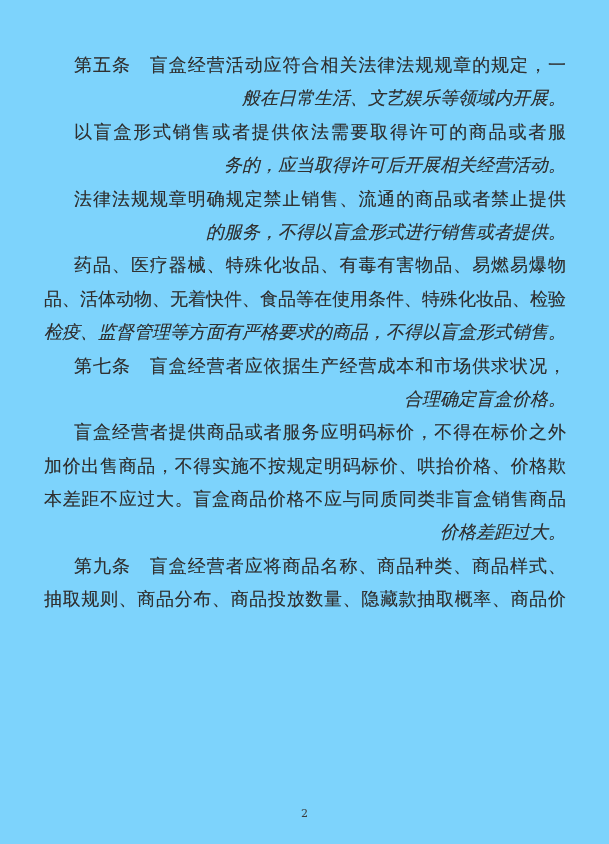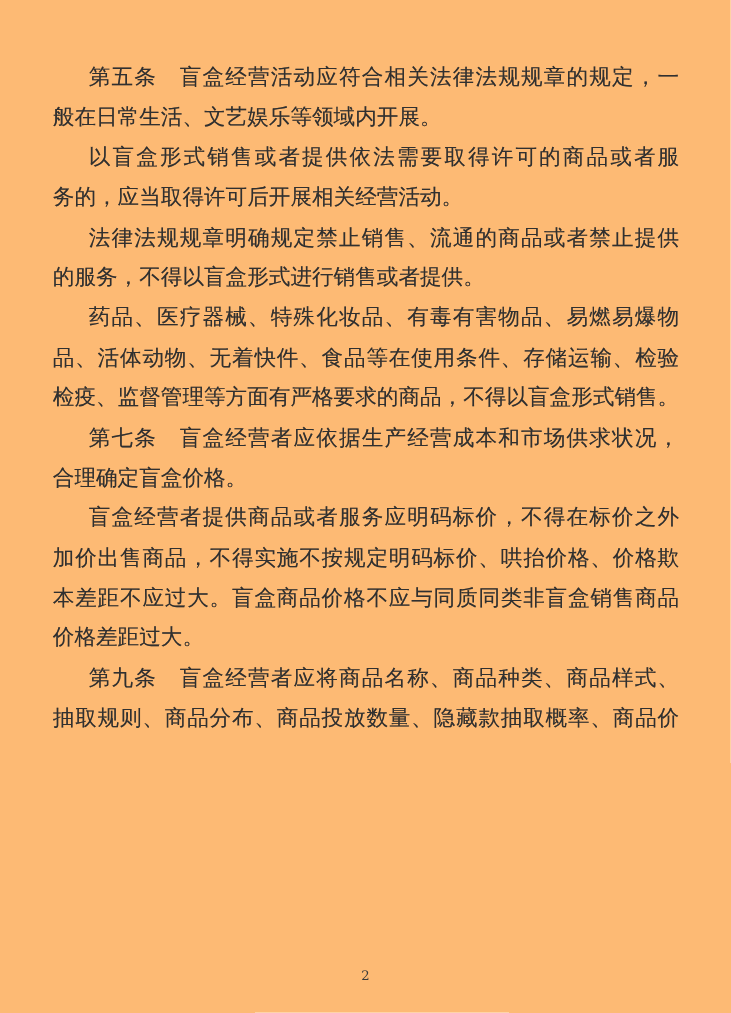--- a/index.html
+++ b/index.html
@@ -4,21 +4,21 @@
 <style>
   html, body {
     margin: 0;
     padding: 0;
     background: #ffffff;
   }
   .page {
     position: relative;
     width: 609px;
     height: 844px;
-    background: #fdba74;
+    background: #7dd3fc;
     overflow: hidden;
     font-family: "DejaVu Serif", "Liberation Serif", serif;
     color: #303030;
   }
   .text-block {
     position: absolute;
     left: 44px;
     top: 48px;
     width: 522px;
     font-size: 18px;
@@ -29,21 +29,22 @@
     overflow: hidden;
     text-shadow: 0 0 0.4px rgba(40,40,40,0.45);
   }
   
   .jf {
     text-align: justify;
     text-align-last: justify;
   }
   
   .lt {
-    text-align: left;
+    text-align: right;
+    font-style: italic;
   }
   
   .in {
     text-indent: 30px;
   }
   .page-number {
     position: absolute;
     left: 0;
     top: 806px;
     width: 100%;
@@ -58,21 +59,21 @@
 
 <div class="page">
   <div class="text-block">
     <div class="ln in jf">第五条　盲盒经营活动应符合相关法律法规规章的规定，一</div>
     <div class="ln lt">般在日常生活、文艺娱乐等领域内开展。</div>
     <div class="ln in jf">以盲盒形式销售或者提供依法需要取得许可的商品或者服</div>
     <div class="ln lt">务的，应当取得许可后开展相关经营活动。</div>
     <div class="ln in jf">法律法规规章明确规定禁止销售、流通的商品或者禁止提供</div>
     <div class="ln lt">的服务，不得以盲盒形式进行销售或者提供。</div>
     <div class="ln in jf">药品、医疗器械、特殊化妆品、有毒有害物品、易燃易爆物</div>
-    <div class="ln jf">品、活体动物、无着快件、食品等在使用条件、存储运输、检验</div>
+    <div class="ln jf">品、活体动物、无着快件、食品等在使用条件、特殊化妆品、检验</div>
     <div class="ln lt">检疫、监督管理等方面有严格要求的商品，不得以盲盒形式销售。</div>
     <div class="ln in jf">第七条　盲盒经营者应依据生产经营成本和市场供求状况，</div>
     <div class="ln lt">合理确定盲盒价格。</div>
     <div class="ln in jf">盲盒经营者提供商品或者服务应明码标价，不得在标价之外</div>
     <div class="ln jf">加价出售商品，不得实施不按规定明码标价、哄抬价格、价格欺</div>
     <div class="ln jf">本差距不应过大。盲盒商品价格不应与同质同类非盲盒销售商品</div>
     <div class="ln lt">价格差距过大。</div>
     <div class="ln in jf">第九条　盲盒经营者应将商品名称、商品种类、商品样式、</div>
     <div class="ln jf">抽取规则、商品分布、商品投放数量、隐藏款抽取概率、商品价</div>
   </div>

